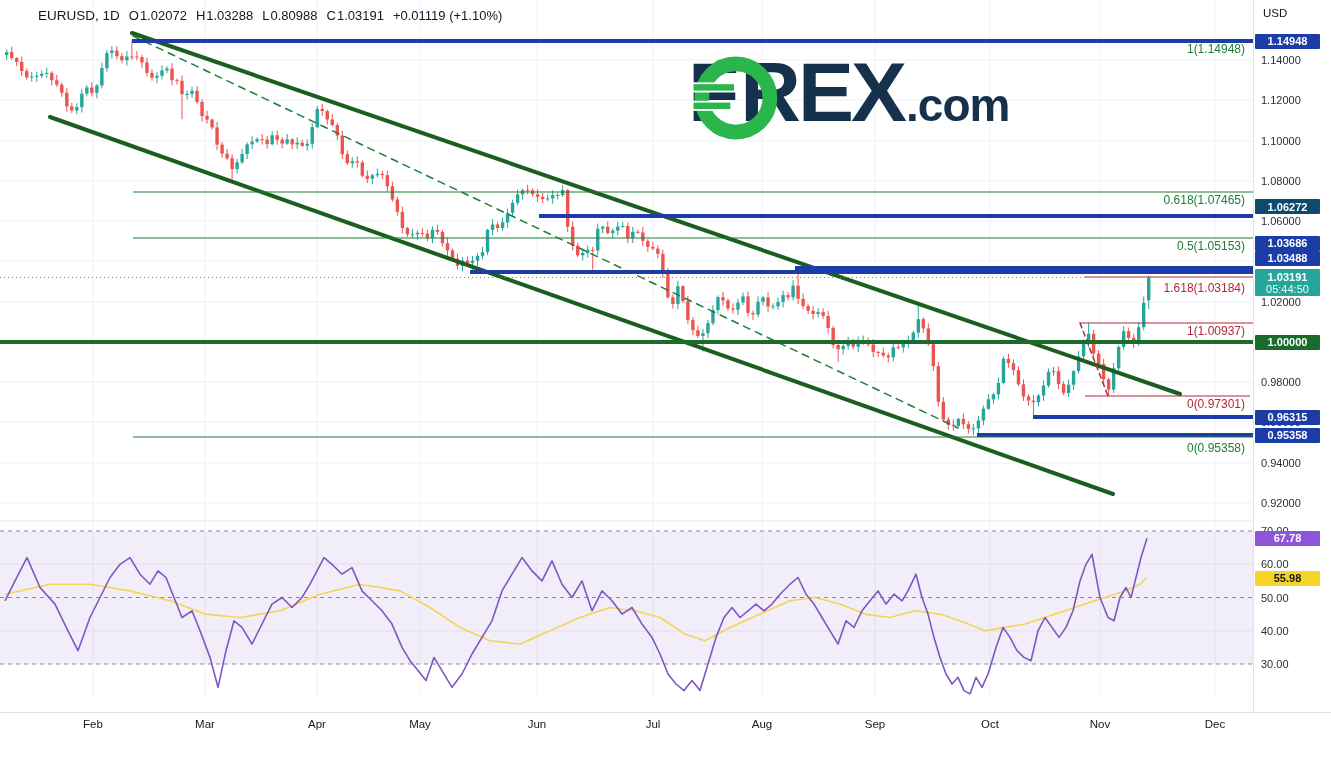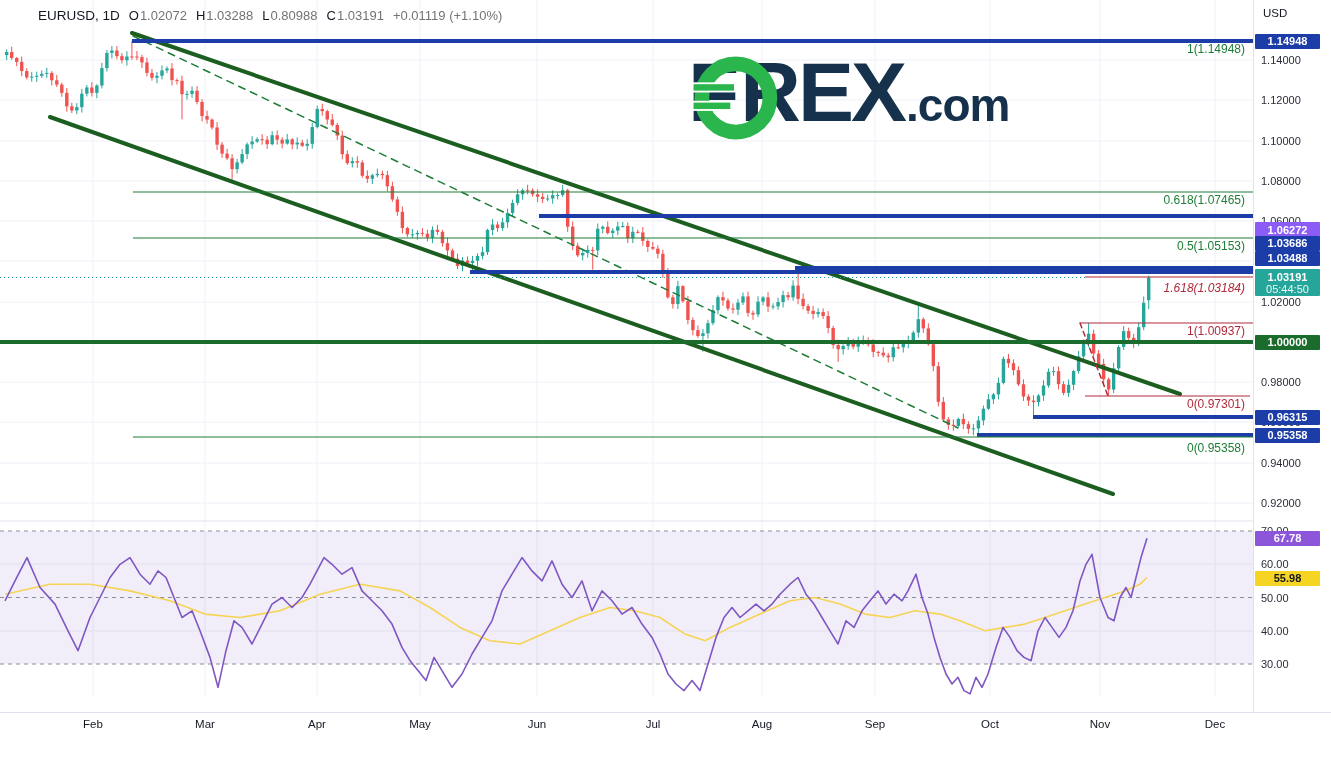--- a/index.html
+++ b/index.html
@@ -4,21 +4,21 @@
 <style>
   html,body{margin:0;padding:0;background:#fff;}
   #app{position:relative;width:1331px;height:759px;background:#ffffff;overflow:hidden;
        font-family:"Liberation Sans","DejaVu Sans",sans-serif;-webkit-font-smoothing:antialiased;}
   svg{position:absolute;left:0;top:0;}
   #header{position:absolute;left:38px;top:8px;z-index:6;display:flex;align-items:baseline;gap:9px;
           font-size:13px;color:#131722;}
   #header .sym{font-size:13.5px;font-weight:400;color:#131722;}
   #header .fld{display:flex;gap:1px;}
   #header .lbl{color:#131722;}
-  #header .val{color:#737373;}
+  #header .val{color:#0f172a;}
   #watermark{position:absolute;left:688px;top:52px;z-index:2;display:flex;align-items:center;pointer-events:none;}
   #watermark .big{font-size:84px;font-weight:800;color:#15314b;letter-spacing:-3px;line-height:80px;}
   #watermark .dotcom{font-size:46px;font-weight:800;color:#15314b;letter-spacing:-1px;margin-top:26px;margin-left:2px;}
   #watermark .oglyph{margin:0 2px;}
   #paxis{position:absolute;left:1253px;top:0;width:78px;height:722px;background:#fff;
          border-left:1px solid #dfe3ec;z-index:5;}
   #paxis .usd{position:absolute;left:9px;top:7px;font-size:11.5px;color:#131722;}
   .ptick{position:absolute;left:7px;width:64px;font-size:11px;color:#2a2e39;}
   .badge{position:absolute;left:1px;width:65px;text-align:center;font-size:11px;font-weight:700;color:#fff;
          padding:1.5px 0;border-radius:1px;z-index:3;}
@@ -580,21 +580,21 @@
       <span class="lbl">C</span>
       <span class="val">1.03191</span>
     </span>
     <span class="val">+0.01119 (+1.10%)</span>
   </div>
 
   <div id="fibs">
       <div class="fiblabel" style="top: 42px; color: rgb(30, 125, 54);">1(1.14948)</div>
       <div class="fiblabel" style="top: 193px; color: rgb(30, 125, 54);">0.618(1.07465)</div>
       <div class="fiblabel" style="top: 239px; color: rgb(30, 125, 54);">0.5(1.05153)</div>
-      <div class="fiblabel" style="top: 281px; color: rgb(177, 42, 58); font-style: italic;">1.618(1.03184)</div>
+      <div class="fiblabel" style="top: 281px; color: rgb(177, 42, 58);">1.618(1.03184)</div>
       <div class="fiblabel" style="top: 324px; color: rgb(177, 42, 58);">1(1.00937)</div>
       <div class="fiblabel" style="top: 397px; color: rgb(177, 42, 58);">0(0.97301)</div>
       <div class="fiblabel" style="top: 441px; color: rgb(30, 125, 54);">0(0.95358)</div>
     </div>
 
   <div id="paxis">
     <div class="usd">USD</div>
   <div class="ptick" style="top: 54px;">1.14000</div>
       <div class="ptick" style="top: 94px;">1.12000</div>
       <div class="ptick" style="top: 135px;">1.10000</div>
@@ -606,21 +606,21 @@
       <div class="ptick" style="top: 376px;">0.98000</div>
       <div class="ptick" style="top: 416px;">0.96000</div>
       <div class="ptick" style="top: 457px;">0.94000</div>
       <div class="ptick" style="top: 497px;">0.92000</div>
       <div class="ptick" style="top: 525px;">70.00</div>
       <div class="ptick" style="top: 558px;">60.00</div>
       <div class="ptick" style="top: 592px;">50.00</div>
       <div class="ptick" style="top: 625px;">40.00</div>
       <div class="ptick" style="top: 658px;">30.00</div>
       <div class="badge" style="background: rgb(28, 60, 168); top: 33.5px;">1.14948</div>
-      <div class="badge" style="background: #8b5cf6; top: 222px;">1.06272</div>
+      <div class="badge" style="background: #0c4a6e; top: 199px;">1.06272</div>
       <div class="badge" style="background: rgb(28, 60, 168); top: 235.5px;">1.03686</div>
       <div class="badge" style="background: rgb(28, 60, 168); top: 250.5px;">1.03488</div>
       <div class="badge" style="background: rgb(38, 166, 154); top: 269px;">1.03191<div class="sub">05:44:50</div></div>
       <div class="badge" style="background: rgb(26, 107, 44); top: 334.5px;">1.00000</div>
       <div class="badge" style="background: rgb(28, 60, 168); top: 409.5px;">0.96315</div>
       <div class="badge" style="background: rgb(28, 60, 168); top: 427.5px;">0.95358</div>
       <div class="badge" style="background: rgb(141, 85, 217); top: 530.5px;">67.78</div>
       <div class="badge" style="background: rgb(246, 212, 35); color: rgb(19, 23, 34); top: 570.5px;">55.98</div>
     </div>
 

